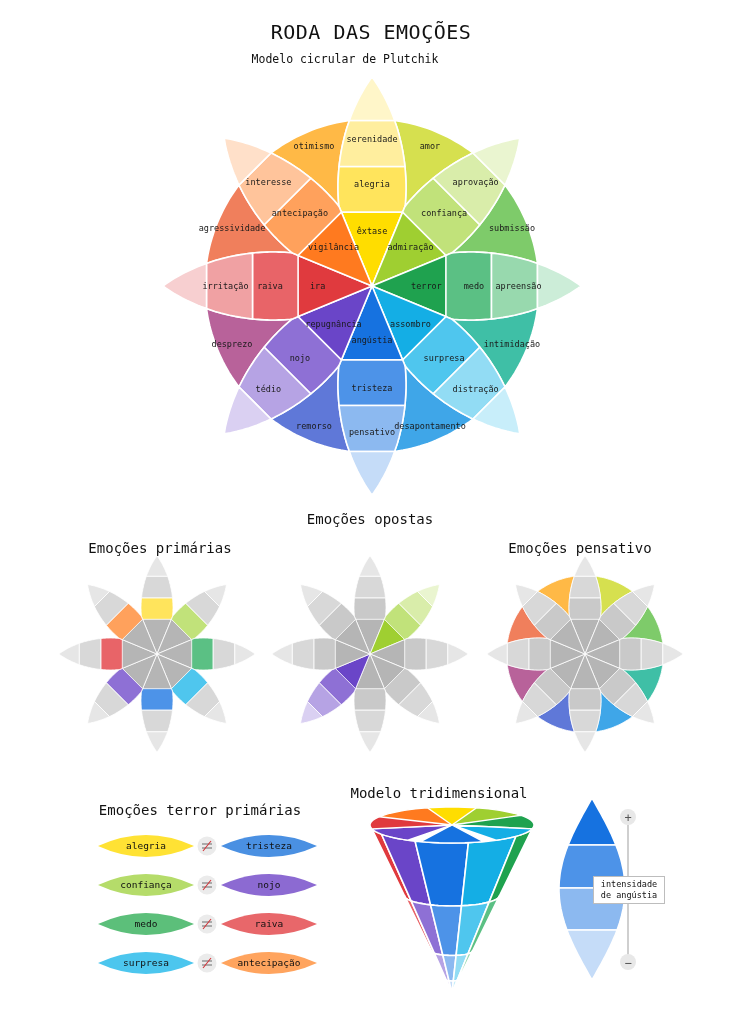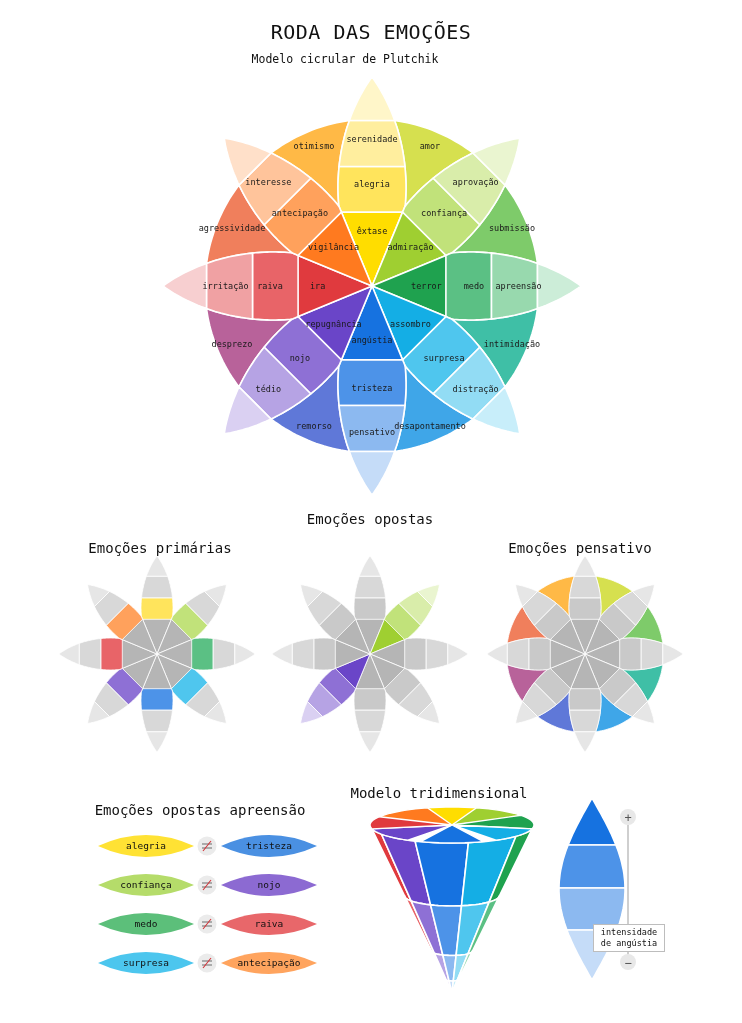--- a/index.html
+++ b/index.html
@@ -3,21 +3,21 @@
 <meta charset="utf-8">
 <style>
   html,body{margin:0;padding:0;background:#ffffff;}
   body{width:742px;height:1023px;position:relative;overflow:hidden;font-family:"DejaVu Sans Mono","Liberation Mono",monospace;color:#111;}
   .title{position:absolute;left:0;width:742px;top:20px;text-align:center;font-size:20px;letter-spacing:0.5px;font-family:"DejaVu Sans Mono",monospace;}
   .subtitle{position:absolute;left:0;width:690px;top:52px;text-align:center;font-size:11.5px;font-family:"DejaVu Sans Mono",monospace;}
   svg{position:absolute;left:0;top:0;}
   .h2{position:absolute;font-size:14px;text-align:center;font-family:"DejaVu Sans Mono",monospace;margin-top:12px;}
   .wl{font-family:"DejaVu Sans Mono",monospace;font-size:8.5px;fill:#1a1a1a;text-anchor:middle;dominant-baseline:middle;}
   .pairlabel{font-family:"DejaVu Sans Mono",monospace;font-size:9.5px;fill:#111;text-anchor:middle;dominant-baseline:middle;}
-  .intbox{position:absolute;left:593px;top:876px;width:72px;height:28px;background:#fff;border:1px solid #bdbdbd;font-size:8.5px;text-align:center;line-height:11px;padding-top:2px;box-sizing:border-box;font-family:"DejaVu Sans Mono",monospace;margin-top:48px;}
+  .intbox{position:absolute;left:593px;top:876px;width:72px;height:28px;background:#fff;border:1px solid #bdbdbd;font-size:8.5px;text-align:center;line-height:11px;padding-top:2px;box-sizing:border-box;font-family:"DejaVu Sans Mono",monospace;}
 </style>
 </head>
 <body>
 
 <div class="title">RODA DAS EMOÇÕES</div>
 <div class="subtitle">Modelo cicrular de Plutchik</div>
 
 <svg id="main-svg" width="742" height="1023" viewBox="0 0 742 1023">
     <g>
       <polygon points="402.6,212.1 404.3,208.1 405.3,203.8 405.6,199.2 405.9,194.7 406.0,190.1 406.0,185.5 405.9,180.9 405.7,176.3 405.4,171.6 405.0,167.0 404.5,162.3 403.8,157.7 403.1,153.0 402.2,148.4 401.3,143.7 400.2,139.1 399.0,134.4 397.7,129.8 396.2,125.2 394.6,120.5 398.9,121.2 403.1,121.9 407.3,122.8 411.5,123.7 415.6,124.8 419.8,126.0 423.8,127.3 427.9,128.6 431.9,130.1 435.9,131.7 439.8,133.4 443.7,135.2 447.6,137.1 451.4,139.1 455.1,141.2 458.8,143.3 462.5,145.6 466.0,148.0 469.5,150.4 473.0,153.0 468.6,155.2 464.3,157.4 460.1,159.7 456.0,162.2 451.9,164.7 447.9,167.3 444.0,170.0 440.2,172.8 436.5,175.6 432.8,178.5 429.3,181.5 425.8,184.6 422.4,187.7 419.0,190.9 415.8,194.2 412.6,197.5 409.6,200.9 406.6,204.3 404.3,208.1 402.6,212.1" fill="#D6E04F" stroke="#fff" stroke-width="1.6"></polygon>
@@ -284,19 +284,19 @@
       <circle cx="628" cy="817" r="8" fill="#e8e8e8"></circle>
       <text x="628" y="818" text-anchor="middle" dominant-baseline="middle" font-size="12" fill="#555" font-family="DejaVu Sans Mono, monospace">+</text>
       <circle cx="628" cy="962" r="8" fill="#e8e8e8"></circle>
       <text x="628" y="963" text-anchor="middle" dominant-baseline="middle" font-size="12" fill="#555" font-family="DejaVu Sans Mono, monospace">−</text>
     </g>
   </svg>
 
 <div class="h2" style="left:60px;width:200px;top:528px;">Emoções primárias</div>
 <div class="h2" style="left:270px;width:200px;top:499px;">Emoções opostas</div>
 <div class="h2" style="left:480px;width:200px;top:528px;">Emoções pensativo</div>
-<div class="h2" style="left:80px;width:240px;top:790px;">Emoções opostas apreensão</div>
+<div class="h2" style="left:80px;width:240px;top:790px;">Emoções terror primárias</div>
 <div class="h2" style="left:339px;width:200px;top:773px;">Modelo tridimensional</div>
 
 <div class="intbox">
   <div>intensidade</div>
   <div>de angústia</div>
 </div>
 
 </body></html>

